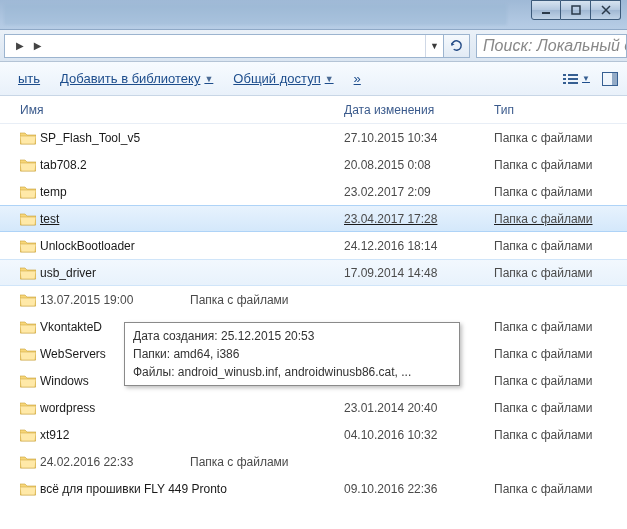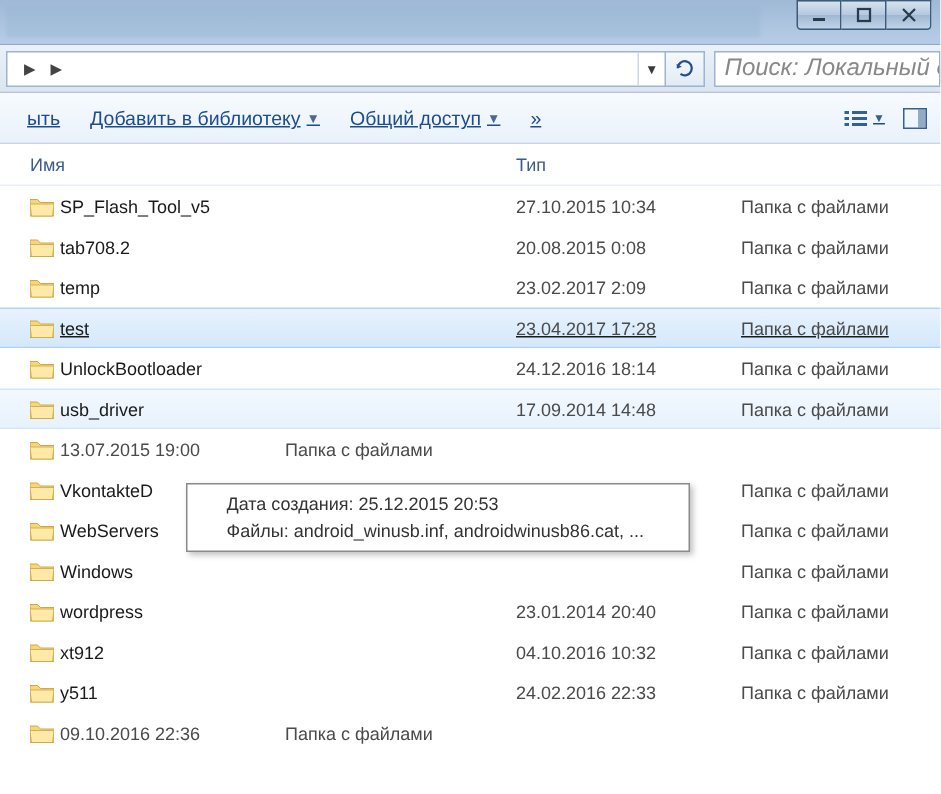--- a/index.html
+++ b/index.html
@@ -177,21 +177,21 @@
     top: 322px;
     width: 336px;
     background: #fff;
     border: 1px solid #8a8a8a;
     box-shadow: 2px 2px 4px rgba(0,0,0,0.25);
     padding: 4px 8px;
     font-size: 12px;
     color: #333;
     line-height: 1.5;
   }
-  .tooltip div { white-space: nowrap; overflow: hidden; text-overflow: ellipsis; margin-left: 18px; }
+  .tooltip div { white-space: nowrap; overflow: hidden; text-overflow: ellipsis; }
 </style>
 </head>
 <body>
 
 <div class="titlebar">
   <div class="blurred"></div>
   <div class="win-buttons">
     <div class="win-btn">
       <svg viewBox="0 0 12 12">
           <rect x="2" y="8" width="8" height="2" fill="currentColor"></rect>
@@ -259,20 +259,21 @@
   <div class="tb-iconbtn">
     <svg width="16" height="14" viewBox="0 0 16 14">
       <rect x="0.5" y="0.5" width="15" height="13" fill="none" stroke="currentColor"></rect>
       <rect x="10" y="1" width="5" height="12" fill="currentColor" opacity="0.5"></rect>
     </svg>
   </div>
 </div>
 
 <div class="col-headers">
   <div class="col-name">Имя</div>
+  <div class="col-date">Дата изменения</div>
   <div class="col-type">Тип</div>
 </div>
 
 <div class="file-list" id="file-list">
     <div class="row">
       <div class="icon">
         <svg class="folder-svg" viewBox="0 0 16 14">
   <path d="M0 2 L5 2 L7 4 L16 4 L16 13 L0 13 Z" fill="#f7d679" stroke="#c9a23a" stroke-width="0.6"></path>
   <path d="M0 5 L16 5 L15 13 L1 13 Z" fill="#ffe9a8" stroke="#c9a23a" stroke-width="0.5"></path>
 </svg>
@@ -401,32 +402,33 @@
       <div class="date">04.10.2016 10:32</div>
       <div class="type">Папка с файлами</div>
     </div>
     <div class="row">
       <div class="icon">
         <svg class="folder-svg" viewBox="0 0 16 14">
   <path d="M0 2 L5 2 L7 4 L16 4 L16 13 L0 13 Z" fill="#f7d679" stroke="#c9a23a" stroke-width="0.6"></path>
   <path d="M0 5 L16 5 L15 13 L1 13 Z" fill="#ffe9a8" stroke="#c9a23a" stroke-width="0.5"></path>
 </svg>
       </div>
-      <div class="name">y511</div>
       <div class="date">24.02.2016 22:33</div>
       <div class="type">Папка с файлами</div>
     </div>
     <div class="row">
       <div class="icon">
         <svg class="folder-svg" viewBox="0 0 16 14">
   <path d="M0 2 L5 2 L7 4 L16 4 L16 13 L0 13 Z" fill="#f7d679" stroke="#c9a23a" stroke-width="0.6"></path>
   <path d="M0 5 L16 5 L15 13 L1 13 Z" fill="#ffe9a8" stroke="#c9a23a" stroke-width="0.5"></path>
 </svg>
       </div>
+      <div class="name">всё для прошивки FLY 449 Pronto</div>
       <div class="date">09.10.2016 22:36</div>
       <div class="type">Папка с файлами</div>
     </div>
   </div>
 
 <div class="tooltip">
   <div>Дата создания: 25.12.2015 20:53</div>
+  <div>Папки: amd64, i386</div>
   <div>Файлы: android_winusb.inf, androidwinusb86.cat, ...</div>
 </div>
 
 </body></html>

